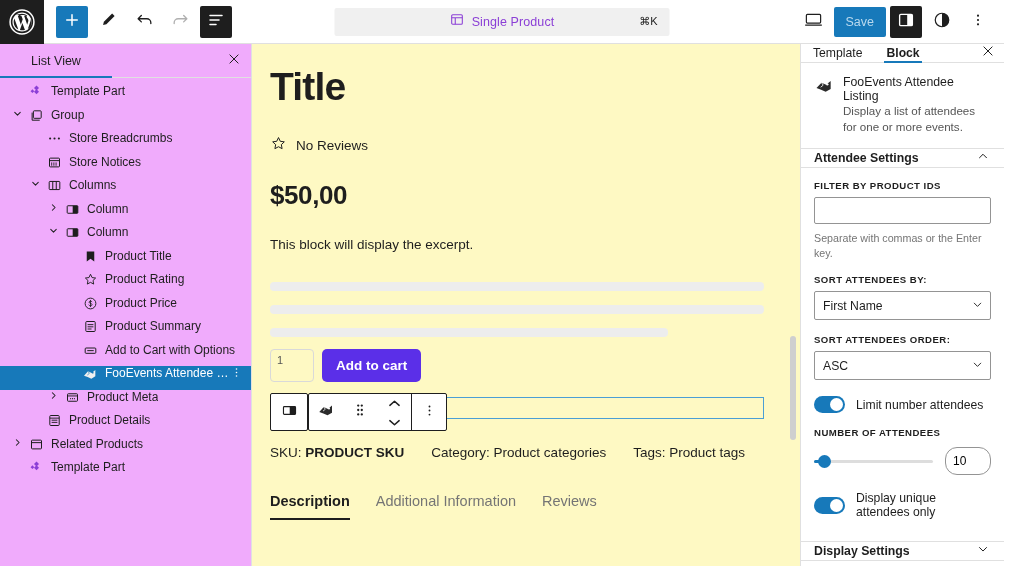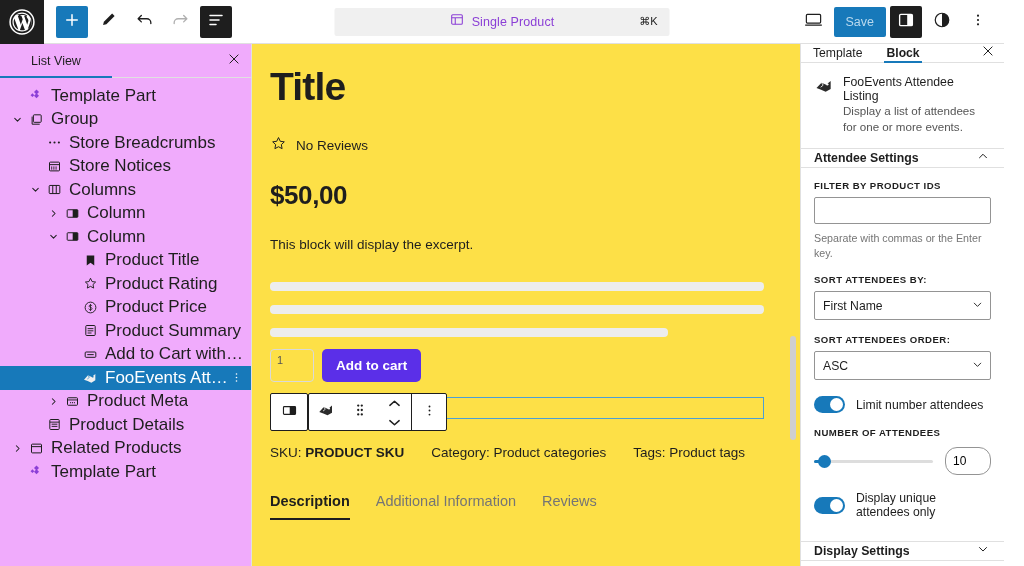--- a/index.html
+++ b/index.html
@@ -43,31 +43,31 @@
   .lv-tabs { height: 34px; display: flex; align-items: stretch;
              border-bottom: 1px solid #e0e0e0; position: relative; }
   .lv-tab { flex: 0 0 112px; display: flex; align-items: center; justify-content: center;
             font-size: 12.5px; color: #1e1e1e; position: relative; }
   .lv-tab.active::after { content: ""; position: absolute; left: 0; right: 0; bottom: -1px;
                           height: 2px; background: #1779ba; }
   .lv-close { margin-left: auto; width: 34px; display: flex; align-items: center;
               justify-content: center; }
 
   .lv-tree { padding-top: 6px; overflow: hidden; }
-  .lv-row { height: 23.5px; display: flex; align-items: center; font-size: 17px;
+  .lv-row { height: 23.5px; display: flex; align-items: flex-start; font-size: 12px;
             color: #1e1e1e; position: relative; padding-right: 8px; }
   .lv-row.selected { background: #1779ba; color: #fff; }
   .chev { width: 18px; flex: 0 0 18px; display: flex; align-items: center; justify-content: center; }
   .lv-icon { width: 20px; flex: 0 0 20px; display: flex; align-items: center;
              justify-content: center; margin-right: 5px; }
   .lv-label { white-space: nowrap; overflow: hidden; text-overflow: ellipsis; }
   .lv-more { margin-left: auto; display: flex; align-items: center; }
 
   
-  .canvas-wrap { flex: 1; min-width: 0; position: relative; background: #fde047; overflow: hidden; }
+  .canvas-wrap { flex: 1; min-width: 0; position: relative; background: #fef9c3; overflow: hidden; }
   .canvas { padding: 22px 36px 0 18px; position: relative; }
   .prod-title { font-size: 39px; font-weight: 700; color: #1e1e1e; letter-spacing: -.8px;
                 line-height: 1.1; }
   .rating-row { display: flex; align-items: center; gap: 9px; margin-top: 26px; }
   .rating-txt { font-size: 13.5px; color: #1e1e1e; }
   .price { font-size: 26px; font-weight: 600; color: #1e1e1e; margin-top: 24px; letter-spacing: -.4px; }
   .excerpt { font-size: 13.5px; color: #1e1e1e; margin-top: 26px; }
 
   .skel { height: 9px; background: #ededed; border-radius: 4px; margin-top: 14px; }
   .skel.s1 { width: 100%; margin-top: 30px; }

